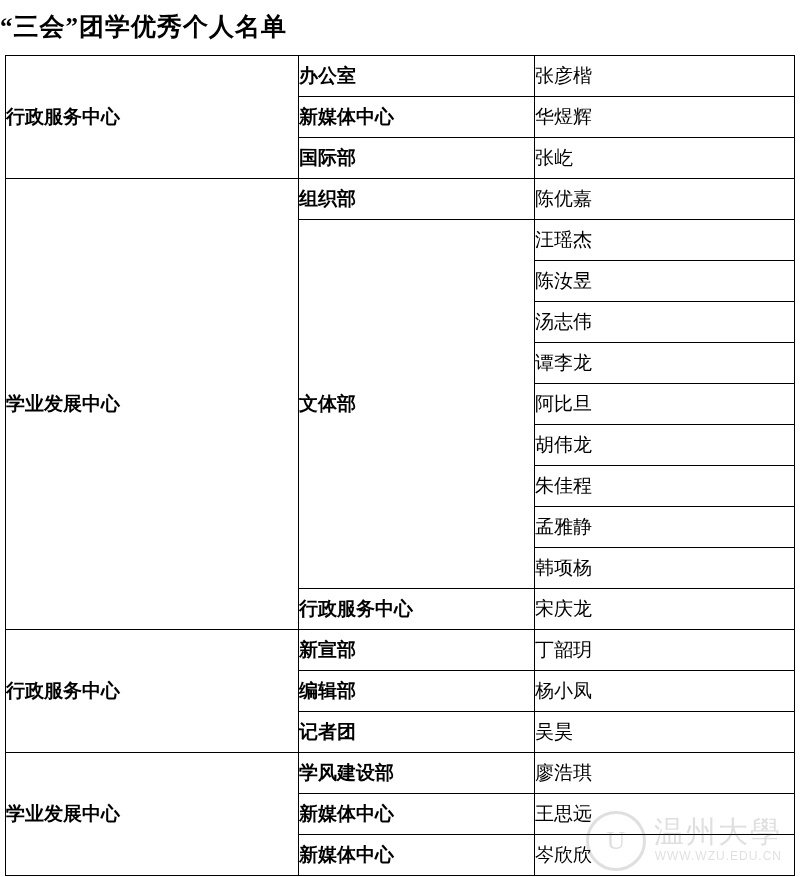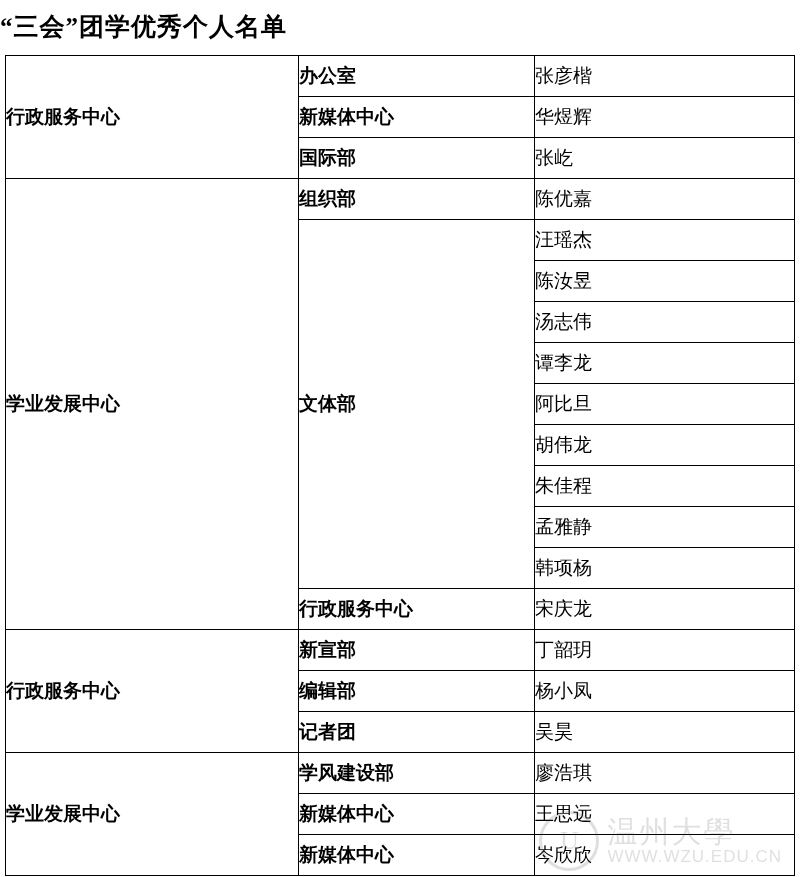--- a/index.html
+++ b/index.html
@@ -82,24 +82,24 @@
   }
   .watermark .wm-text {
     display: flex;
     flex-direction: column;
     line-height: 1.05;
   }
   .watermark .wm-main {
     font-size: 30px;
     color: #555;
     letter-spacing: 2px;
-    font-family: Liberation Serif, serif;
+    font-family: Liberation Mono, monospace;
   }
   .watermark .wm-sub {
-    font-size: 17px;
+    font-size: 12px;
     color: #555;
     letter-spacing: 1px;
     text-align: right;
     font-family: "Liberation Sans", sans-serif;
   }
 </style>
 </head>
 <body>
 
 <div id="page">

